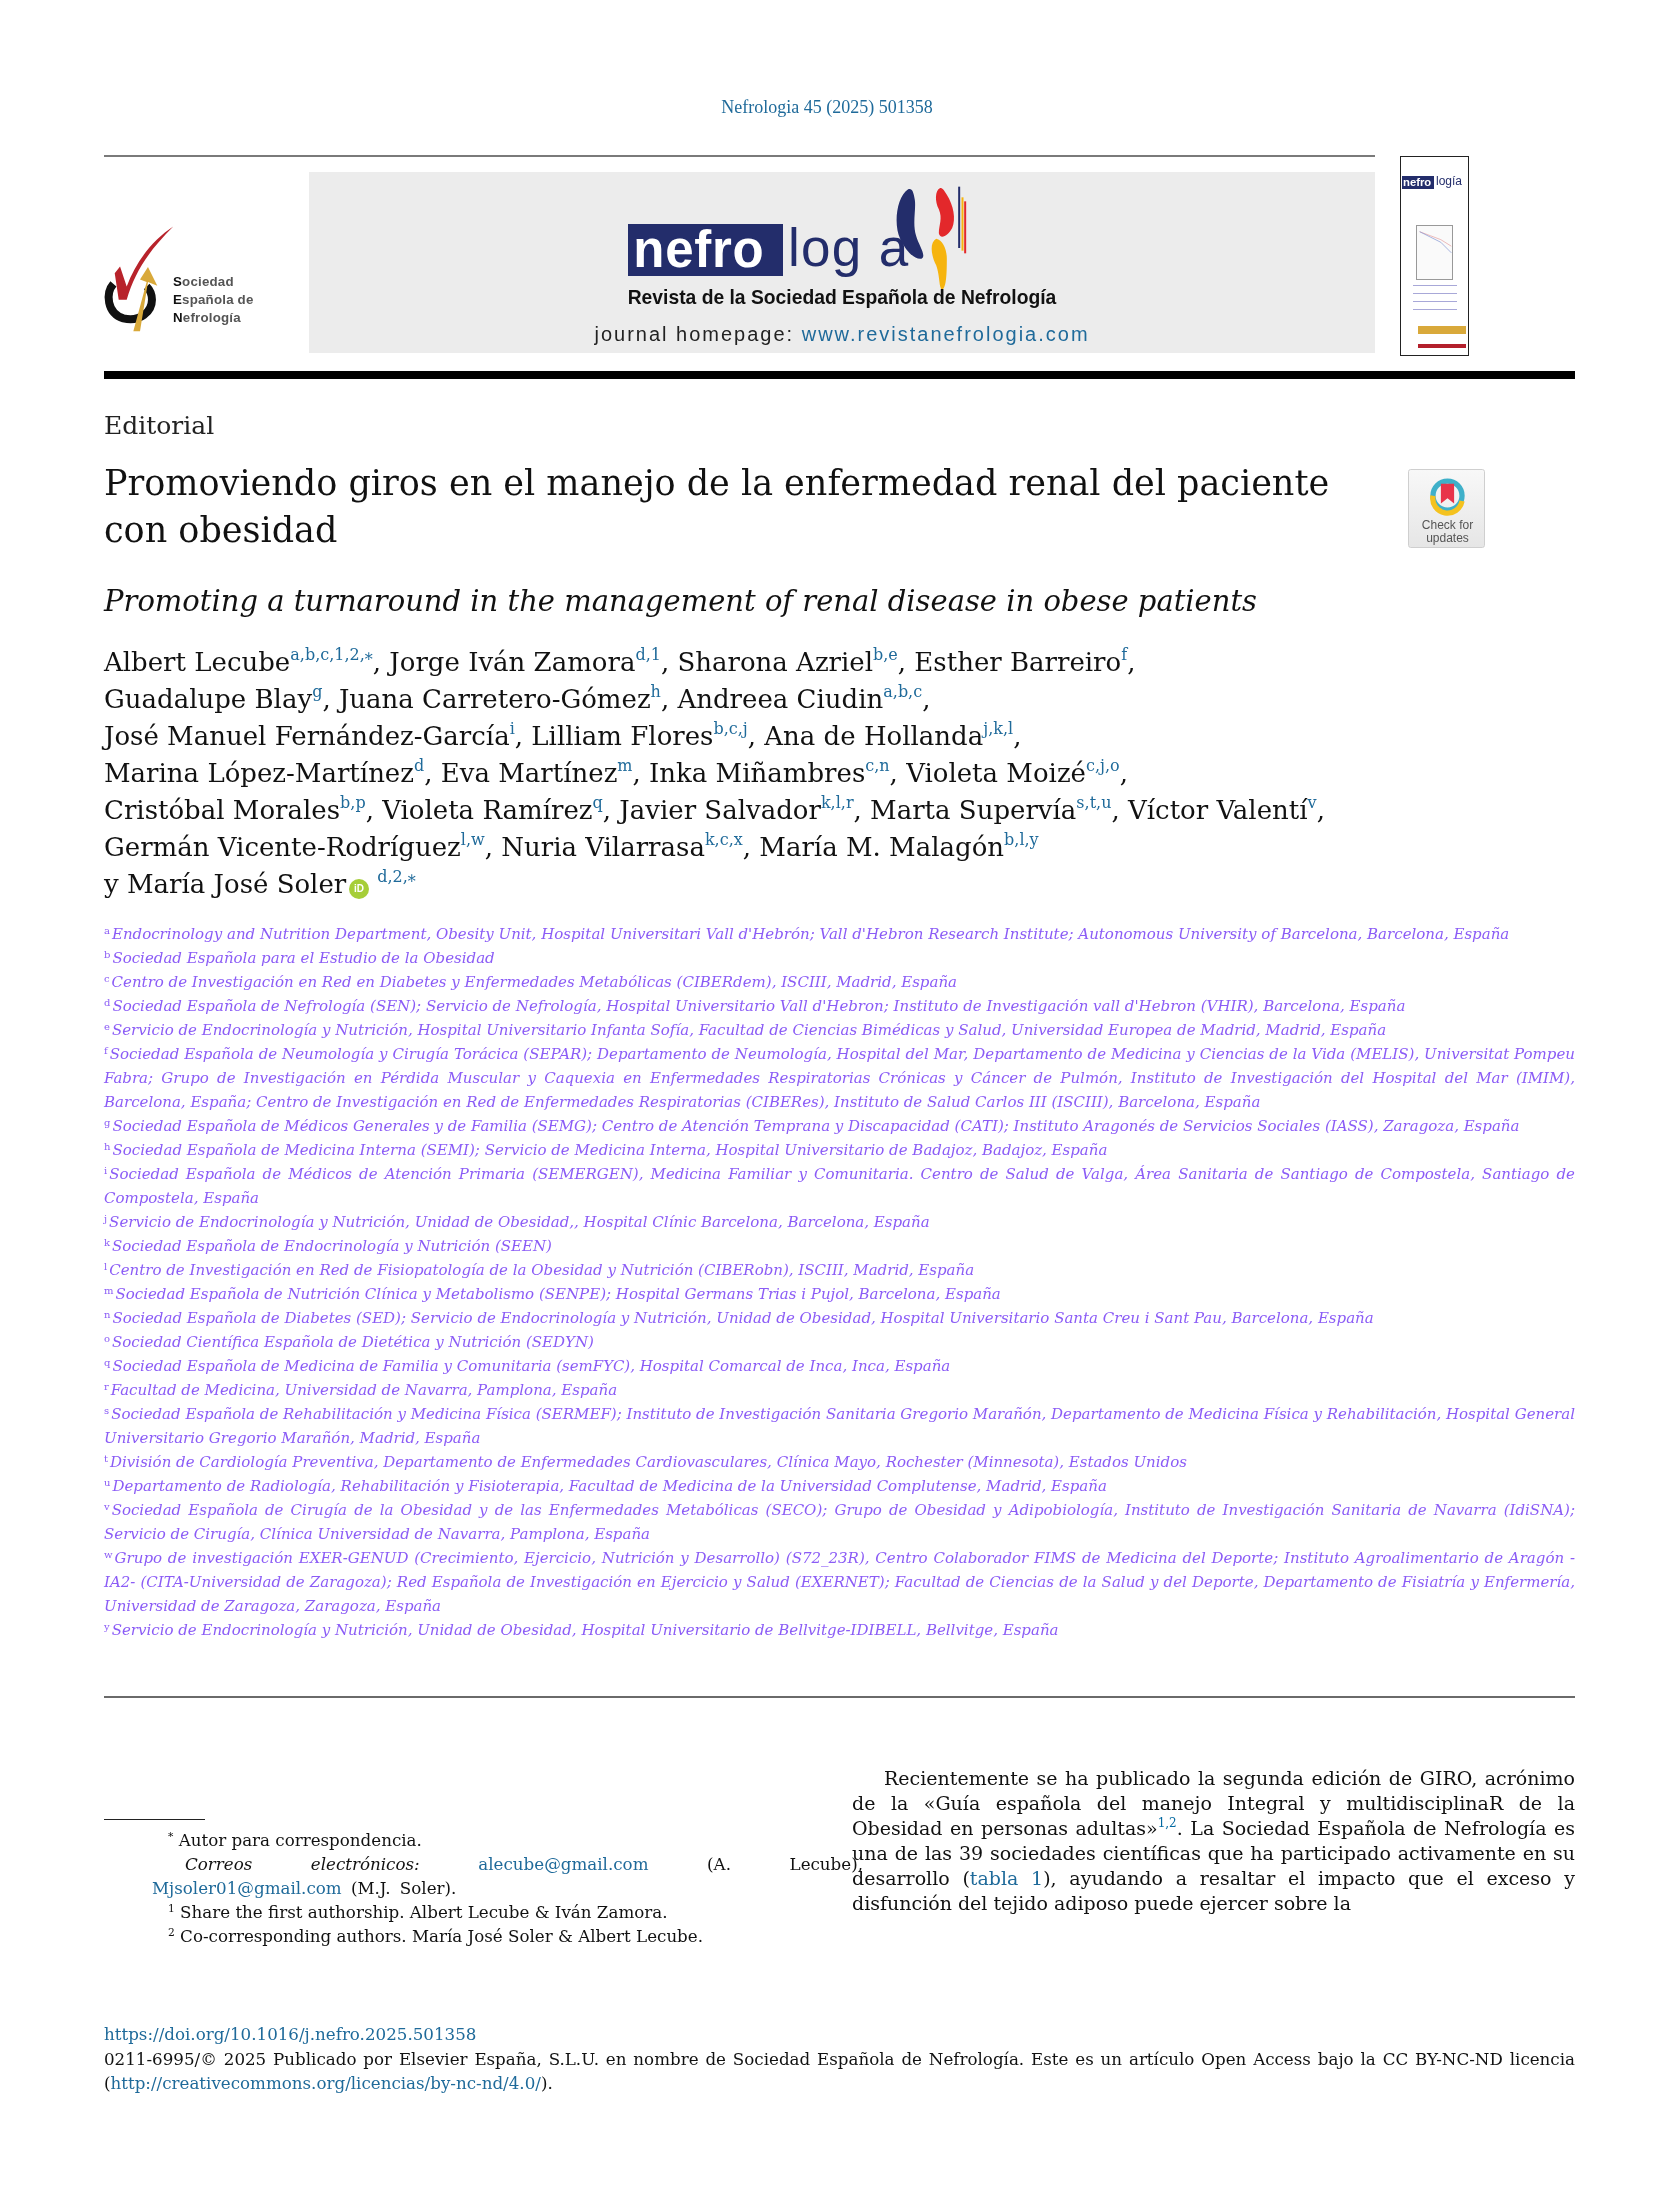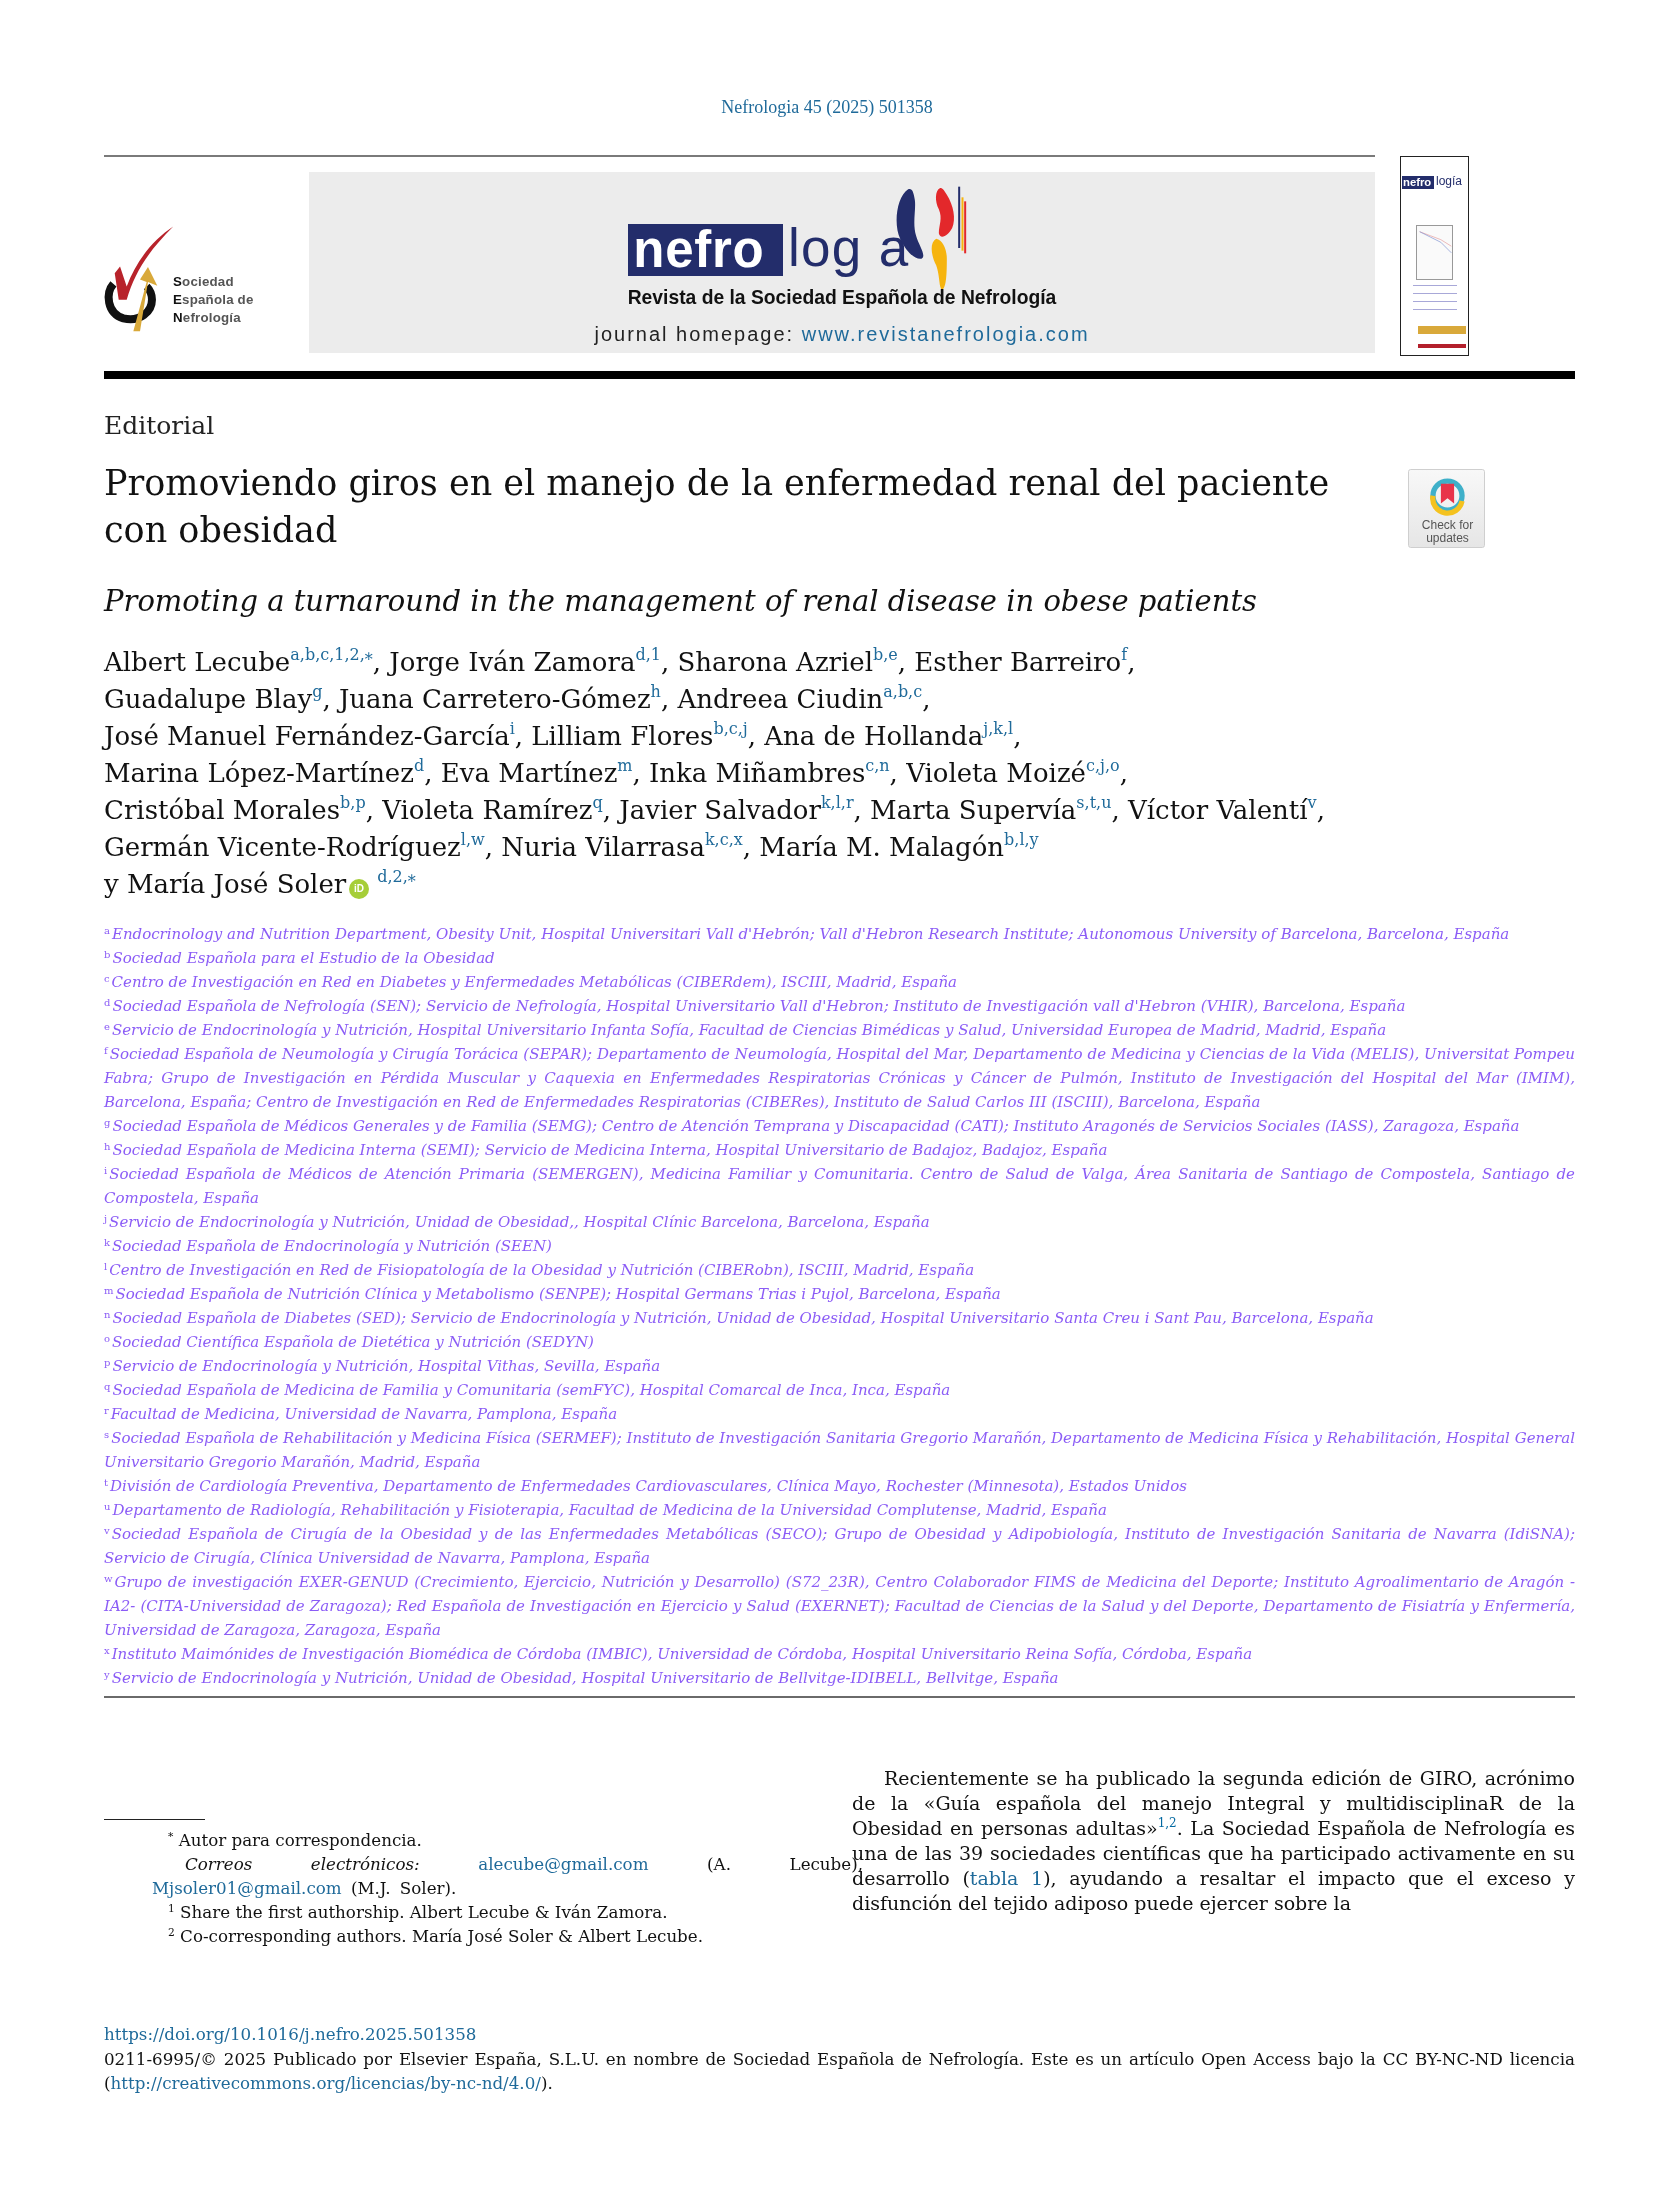--- a/index.html
+++ b/index.html
@@ -182,29 +182,27 @@
   <div class="aff"><sup>f</sup><span>Sociedad Española de Neumología y Cirugía Torácica (SEPAR); Departamento de Neumología, Hospital del Mar, Departamento de Medicina y Ciencias de la Vida (MELIS), Universitat Pompeu Fabra; Grupo de Investigación en Pérdida Muscular y Caquexia en Enfermedades Respiratorias Crónicas y Cáncer de Pulmón, Instituto de Investigación del Hospital del Mar (IMIM), Barcelona, España; Centro de Investigación en Red de Enfermedades Respiratorias (CIBERes), Instituto de Salud Carlos III (ISCIII), Barcelona, España</span></div>
   <div class="aff"><sup>g</sup><span>Sociedad Española de Médicos Generales y de Familia (SEMG); Centro de Atención Temprana y Discapacidad (CATI); Instituto Aragonés de Servicios Sociales (IASS), Zaragoza, España</span></div>
   <div class="aff"><sup>h</sup><span>Sociedad Española de Medicina Interna (SEMI); Servicio de Medicina Interna, Hospital Universitario de Badajoz, Badajoz, España</span></div>
   <div class="aff"><sup>i</sup><span>Sociedad Española de Médicos de Atención Primaria (SEMERGEN), Medicina Familiar y Comunitaria. Centro de Salud de Valga, Área Sanitaria de Santiago de Compostela, Santiago de Compostela, España</span></div>
   <div class="aff"><sup>j</sup><span>Servicio de Endocrinología y Nutrición, Unidad de Obesidad,, Hospital Clínic Barcelona, Barcelona, España</span></div>
   <div class="aff"><sup>k</sup><span>Sociedad Española de Endocrinología y Nutrición (SEEN)</span></div>
   <div class="aff"><sup>l</sup><span>Centro de Investigación en Red de Fisiopatología de la Obesidad y Nutrición (CIBERobn), ISCIII, Madrid, España</span></div>
   <div class="aff"><sup>m</sup><span>Sociedad Española de Nutrición Clínica y Metabolismo (SENPE); Hospital Germans Trias i Pujol, Barcelona, España</span></div>
   <div class="aff"><sup>n</sup><span>Sociedad Española de Diabetes (SED); Servicio de Endocrinología y Nutrición, Unidad de Obesidad, Hospital Universitario Santa Creu i Sant Pau, Barcelona, España</span></div>
   <div class="aff"><sup>o</sup><span>Sociedad Científica Española de Dietética y Nutrición (SEDYN)</span></div>
-  <div class="aff"><sup>p</sup><span>Servicio de Endocrinología y Nutrición, Hospital Vithas, Sevilla, España</span></div>
   <div class="aff"><sup>q</sup><span>Sociedad Española de Medicina de Familia y Comunitaria (semFYC), Hospital Comarcal de Inca, Inca, España</span></div>
   <div class="aff"><sup>r</sup><span>Facultad de Medicina, Universidad de Navarra, Pamplona, España</span></div>
   <div class="aff"><sup>s</sup><span>Sociedad Española de Rehabilitación y Medicina Física (SERMEF); Instituto de Investigación Sanitaria Gregorio Marañón, Departamento de Medicina Física y Rehabilitación, Hospital General Universitario Gregorio Marañón, Madrid, España</span></div>
   <div class="aff"><sup>t</sup><span>División de Cardiología Preventiva, Departamento de Enfermedades Cardiovasculares, Clínica Mayo, Rochester (Minnesota), Estados Unidos</span></div>
   <div class="aff"><sup>u</sup><span>Departamento de Radiología, Rehabilitación y Fisioterapia, Facultad de Medicina de la Universidad Complutense, Madrid, España</span></div>
   <div class="aff"><sup>v</sup><span>Sociedad Española de Cirugía de la Obesidad y de las Enfermedades Metabólicas (SECO); Grupo de Obesidad y Adipobiología, Instituto de Investigación Sanitaria de Navarra (IdiSNA); Servicio de Cirugía, Clínica Universidad de Navarra, Pamplona, España</span></div>
   <div class="aff"><sup>w</sup><span>Grupo de investigación EXER-GENUD (Crecimiento, Ejercicio, Nutrición y Desarrollo) (S72_23R), Centro Colaborador FIMS de Medicina del Deporte; Instituto Agroalimentario de Aragón -IA2- (CITA-Universidad de Zaragoza); Red Española de Investigación en Ejercicio y Salud (EXERNET); Facultad de Ciencias de la Salud y del Deporte, Departamento de Fisiatría y Enfermería, Universidad de Zaragoza, Zaragoza, España</span></div>
-  <div class="aff"><sup>x</sup><span>Instituto Maimónides de Investigación Biomédica de Córdoba (IMBIC), Universidad de Córdoba, Hospital Universitario Reina Sofía, Córdoba, España</span></div>
   <div class="aff"><sup>y</sup><span>Servicio de Endocrinología y Nutrición, Unidad de Obesidad, Hospital Universitario de Bellvitge-IDIBELL, Bellvitge, España</span></div>
 </div>
 
 <div id="hr-mid" class="abs"></div>
 
 <div id="fn-rule" class="abs"></div>
 <div id="footnotes" class="abs">
   <div class="fn"><sup>*</sup><span>Autor para correspondencia.</span></div>
   <div class="emails">
     <i>Correos electrónicos:</i>

